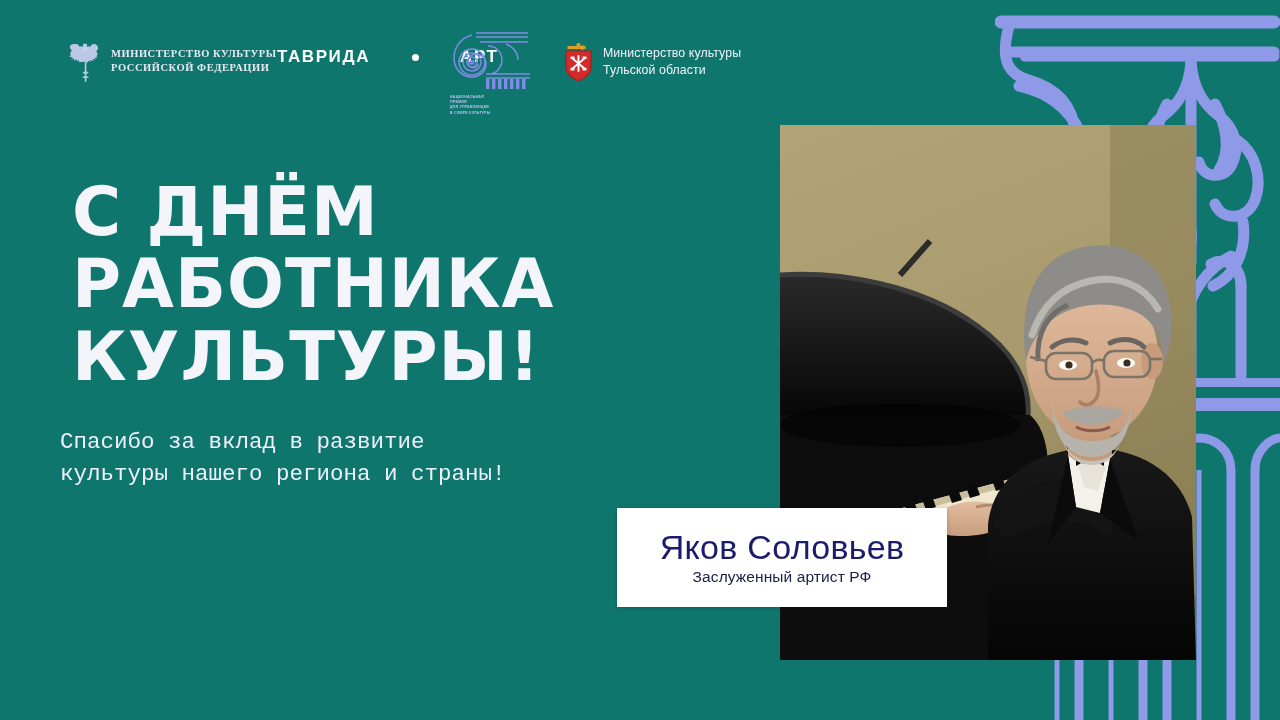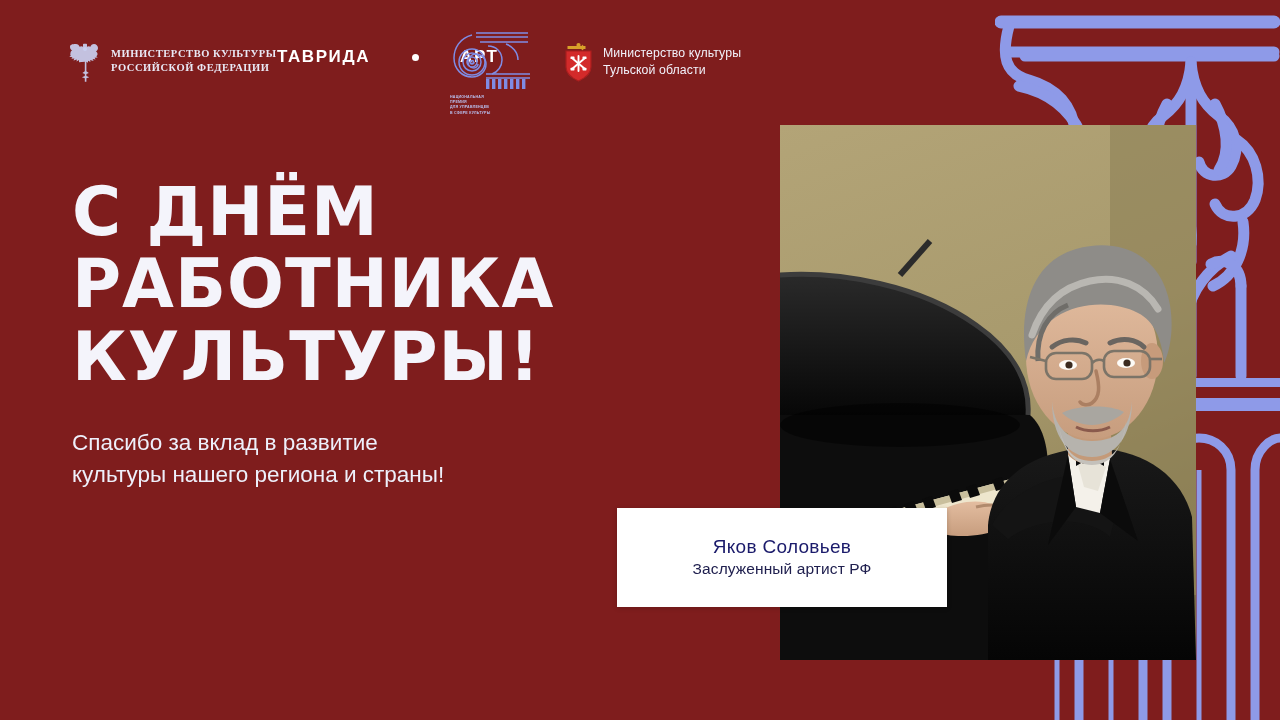--- a/index.html
+++ b/index.html
@@ -7,21 +7,21 @@
   html, body {
     width:1280px; height:720px;
     overflow:hidden;
     background:#1515a6;
     font-family:"Liberation Sans","DejaVu Sans",sans-serif;
   }
 
   #poster {
     position:relative;
     width:1280px; height:720px;
-    background:#7f1d1d;
+    background:#0f766e;
     overflow:hidden;
   }
 
   
   .column-art {
     position:absolute;
     top:0; right:0;
     width:285px; height:720px;
     pointer-events:none;
   }
@@ -105,27 +105,28 @@
     line-height:1.08;
     font-weight:700;
     letter-spacing:1px;
     text-transform:uppercase;
     white-space:pre-line;
     font-family:"DejaVu Sans","Liberation Sans",sans-serif;
   }
 
   .subtitle {
     position:absolute;
-    left:72px; top:427px;
+    left:60px; top:427px;
     width:520px;
     color:#eef0fb;
     font-size:22.5px;
     line-height:1.42;
     font-weight:400;
     white-space:pre-line;
+    font-family:Liberation Mono, monospace;
   }
 
   .hashtag {
     position:absolute;
     left:72px; top:629px;
     color:#eef0fb;
     font-size:24px;
     font-weight:400;
     letter-spacing:.2px;
   }
@@ -148,21 +149,21 @@
     background:#ffffff;
     display:flex;
     flex-direction:column;
     align-items:center;
     justify-content:center;
     gap:2px;
     box-shadow:0 1px 5px rgba(0,0,0,.18);
   }
   .name-card .person-name {
     color:#1b1b6b;
-    font-size:19px;
+    font-size:34px;
     font-weight:400;
     letter-spacing:.3px;
     line-height:1.1;
   }
   .name-card .person-title {
     color:#20204f;
     font-size:15.5px;
     font-weight:400;
     letter-spacing:.1px;
     line-height:1.2;

